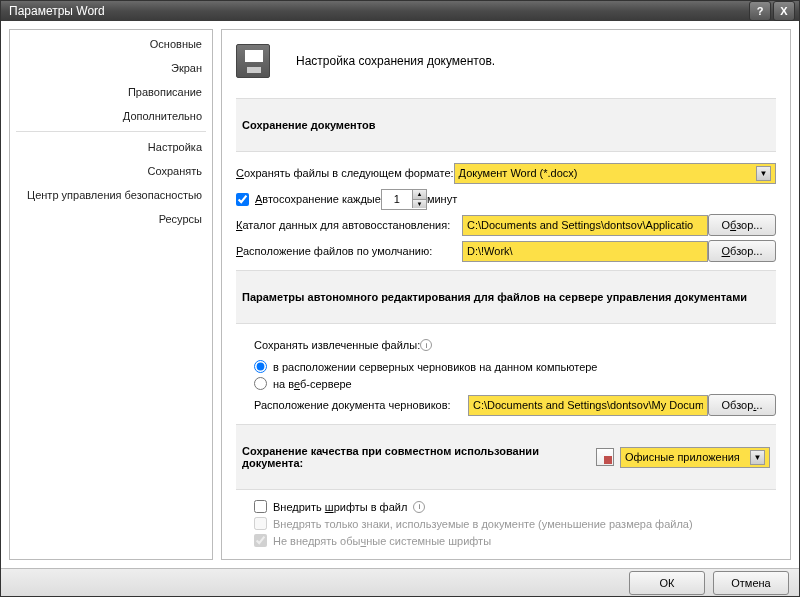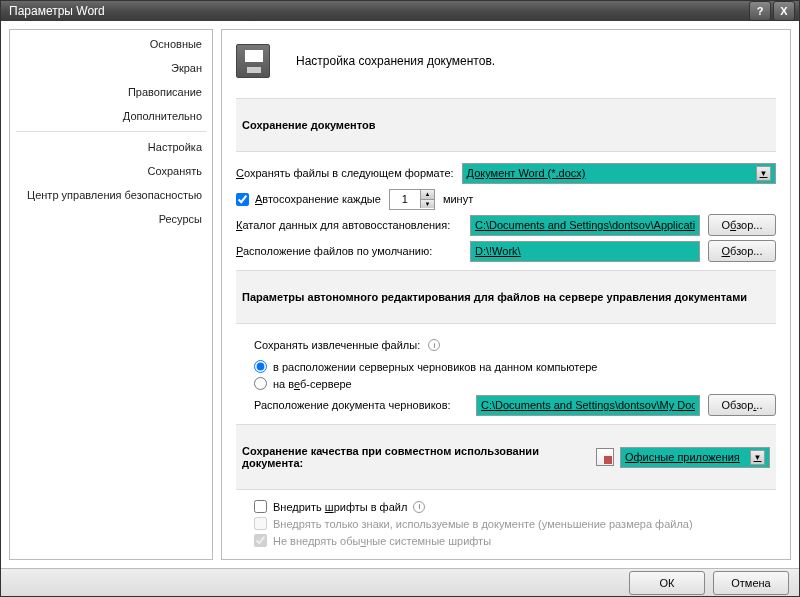--- a/index.html
+++ b/index.html
@@ -111,34 +111,32 @@
   margin: 6px 0 8px 0;
   border-bottom: 1px solid #ddd;
   border-top: 1px solid #ddd;
   display: flex;
   align-items: center;
   gap: 6px;
 }
 .row {
   display: flex;
   align-items: center;
-  gap: 8px;
   padding: 2px 0;
   min-height: 26px;
 }
 .row .lbl { white-space: nowrap; }
 .u { text-decoration: underline; text-decoration-skip-ink: none; }
 .combo, .txt {
   border: 1px solid #999;
-  background: #14b8a6;
+  background: #fde047;
   height: 21px;
   padding: 2px 4px;
   font-family: inherit;
   font-size: 11px;
-  text-decoration: underline;
 }
 .combo {
   display: flex;
   align-items: center;
   justify-content: space-between;
   cursor: pointer;
 }
 .combo .arrow {
   width: 15px; height: 15px;
   background: linear-gradient(#eee,#ccc);

